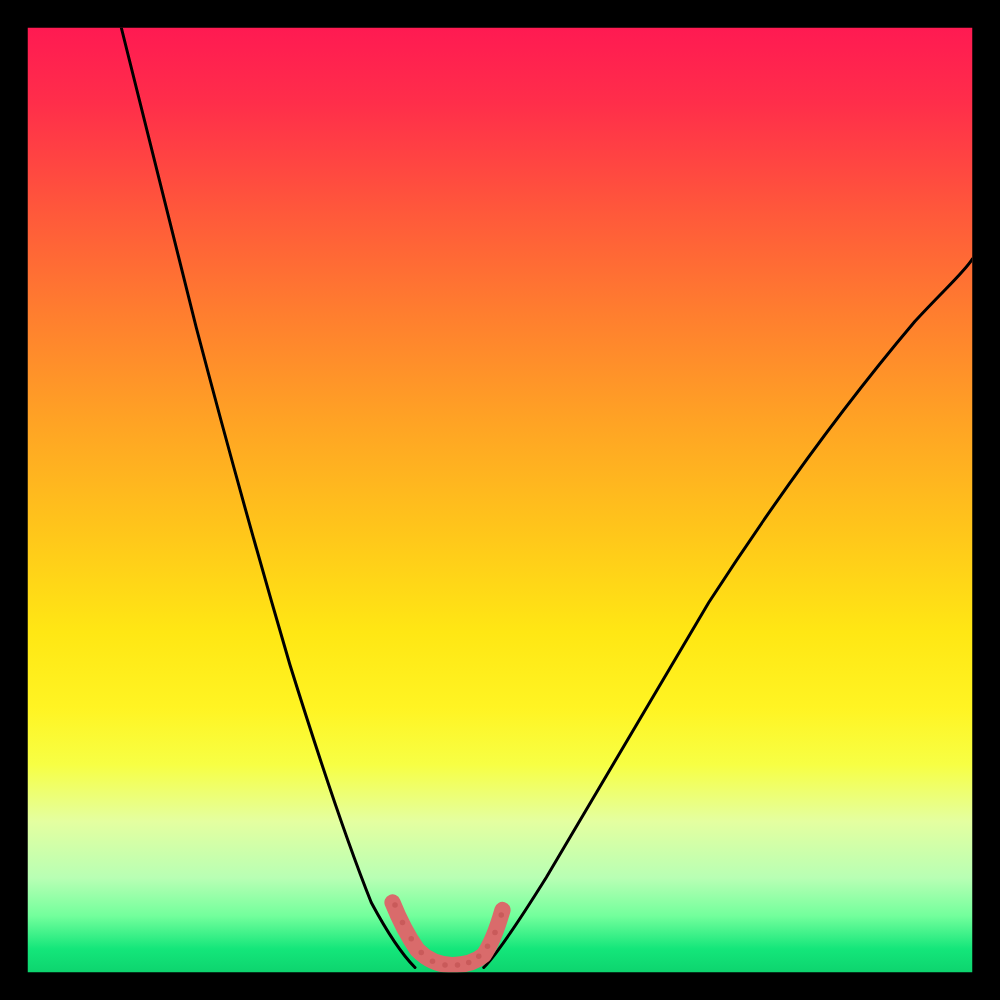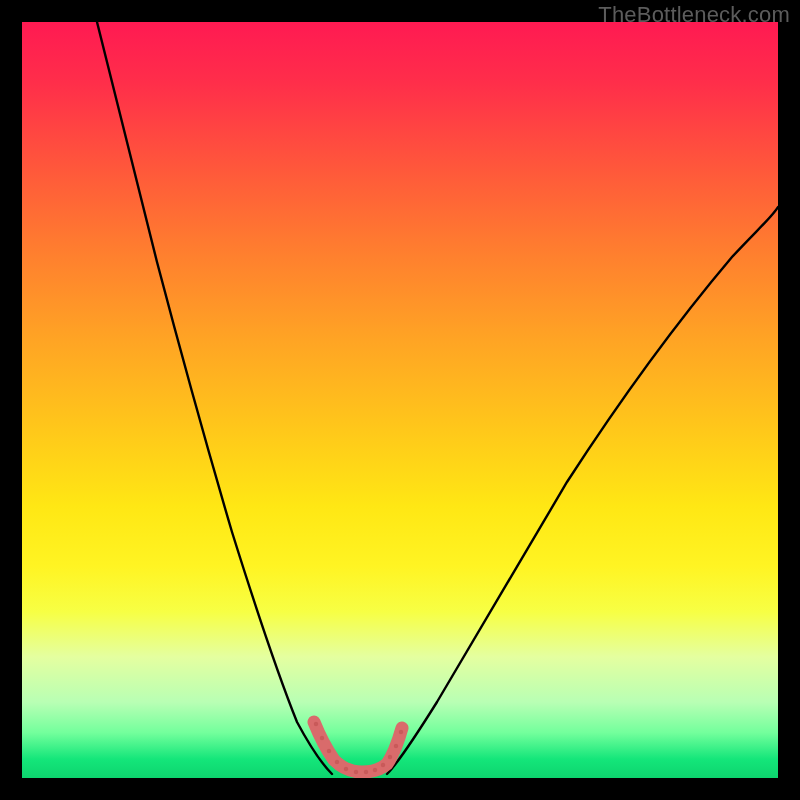--- a/index.html
+++ b/index.html
@@ -57,21 +57,20 @@
   }
   svg.curves {
     position: absolute;
     inset: 0;
   }
 </style>
 </head>
 <body>
 
 <div class="frame">
-  <div class="watermark">TheBottleneck.com</div>
 
   <div class="plot">
     <div class="gradient"></div>
 
     <svg class="curves" viewBox="0 0 756 756" preserveAspectRatio="none">
 
       <path d="M 75 0
                C 90 60, 110 140, 135 240
                C 160 335, 185 425, 210 510
                C 235 590, 255 650, 275 700

